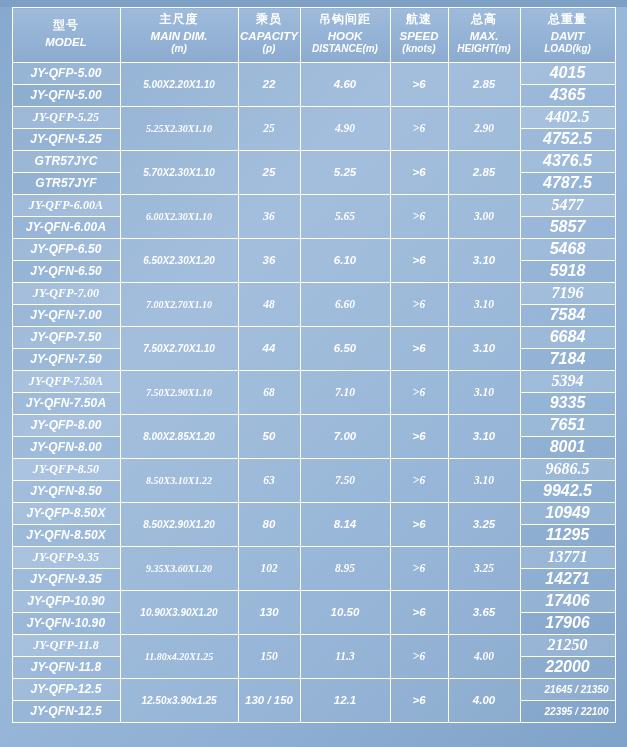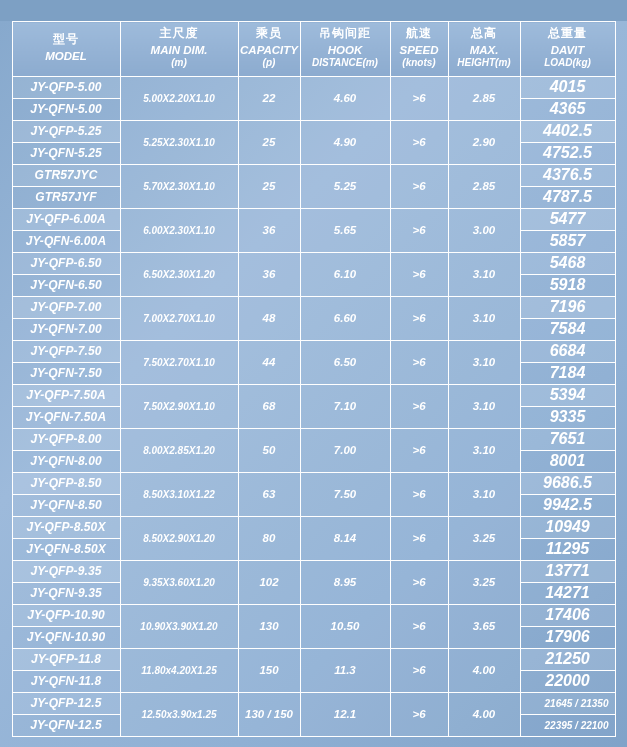--- a/index.html
+++ b/index.html
@@ -15,21 +15,21 @@
   }
   #sheet {
     position: relative;
     width: 627px;
     height: 747px;
     background: linear-gradient(135deg, #87a9cd 0%, #9dbadb 35%, #8fb0d4 70%, #7fa2c8 100%);
     box-sizing: border-box;
   }
   table.spec {
     width: 522px;
-    margin: 21px auto 0 auto;
+    margin: 7px auto 0 auto;
     border-collapse: collapse;
     table-layout: fixed;
   }
   table.spec th, table.spec td {
     border: 1px solid #ffffff;
     text-align: center;
     vertical-align: middle;
     color: #ffffff;
     font-style: italic;
     font-weight: bold;
@@ -85,21 +85,21 @@
   td.load {
     font-size: 16px;
   }
   td.load.small {
     font-size: 10px;
     padding-left: 20px;
   }
   
   tbody tr.top td { background: rgba(255,255,255,0.10); }
   tbody tr.bot td { background: rgba(255,255,255,0.02); }
-  tbody tr.grp-alt.top td { background: rgba(255,255,255,0.14); }
+  tbody tr.grp-alt.top td { background: rgba(255,255,255,0.14); font-family: Liberation Serif, serif; }
   tbody tr.grp-alt.bot td { background: rgba(255,255,255,0.05); }
   td.merged {
     background: rgba(255,255,255,0.07) !important;
   }
 </style>
 </head>
 <body>
 
 <div id="sheet">
   <table class="spec">

